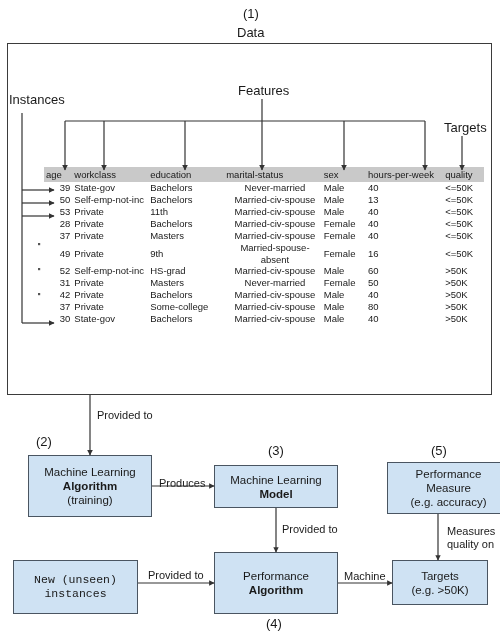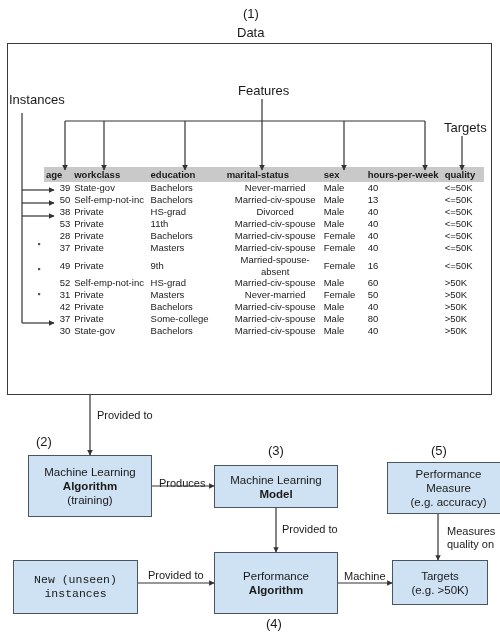--- a/index.html
+++ b/index.html
@@ -54,21 +54,21 @@
   }
   table.data {
     border-collapse: collapse;
     width: 440px;
     font-size: 9.5px;
     line-height: 11.6px;
     color: #1a1a1a;
   }
   table.data th {
     background: #c9c9c9;
-    font-weight: bold;
+    font-weight: normal;
     text-align: left;
     padding: 1px 0 1px 0;
     font-size: 9.5px;
     height: 13px;
   }
   table.data td {
     padding: 0;
     height: 12px;
     font-size: 9.5px;
     vertical-align: middle;
@@ -142,29 +142,20 @@
           <tr>
             <td class="c-age">50</td>
             <td class="c-work">Self-emp-not-inc</td>
             <td class="c-edu">Bachelors</td>
             <td class="c-mar">Married-civ-spouse</td>
             <td class="c-sex">Male</td>
             <td class="c-hpw">13</td>
             <td class="c-inc">&lt;=50K</td>
           </tr>
           <tr>
-            <td class="c-age">38</td>
-            <td class="c-work">Private</td>
-            <td class="c-edu">HS-grad</td>
-            <td class="c-mar">Divorced</td>
-            <td class="c-sex">Male</td>
-            <td class="c-hpw">40</td>
-            <td class="c-inc">&lt;=50K</td>
-          </tr>
-          <tr>
             <td class="c-age">53</td>
             <td class="c-work">Private</td>
             <td class="c-edu">11th</td>
             <td class="c-mar">Married-civ-spouse</td>
             <td class="c-sex">Male</td>
             <td class="c-hpw">40</td>
             <td class="c-inc">&lt;=50K</td>
           </tr>
           <tr>
             <td class="c-age">28</td>

